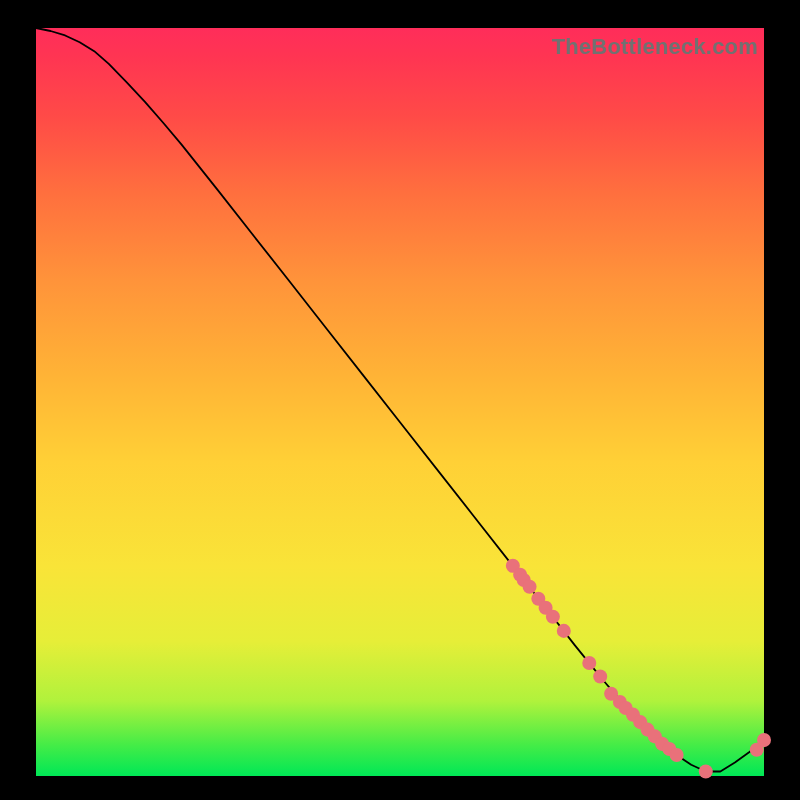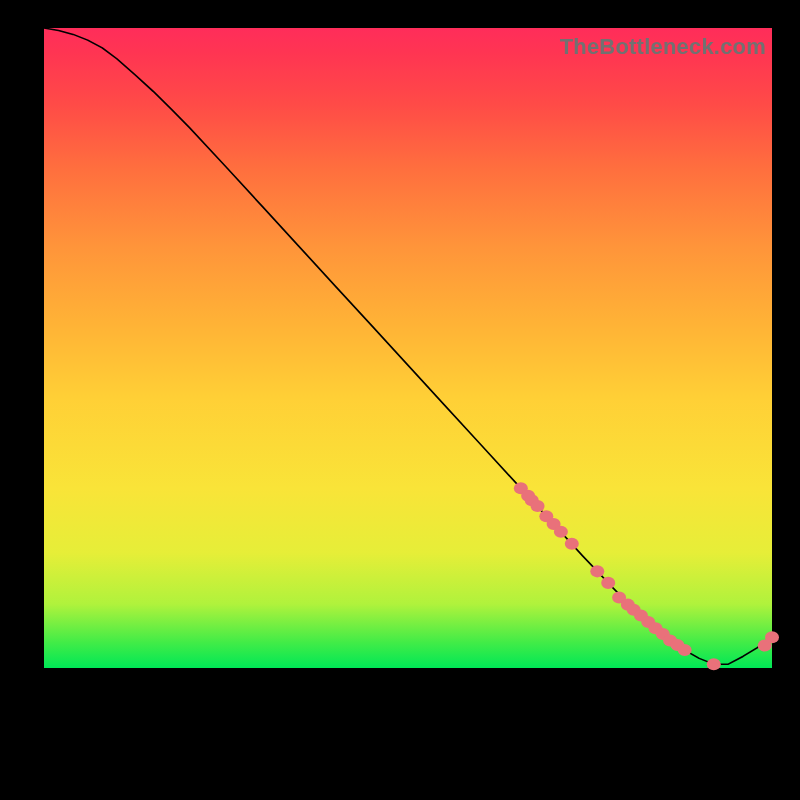--- a/index.html
+++ b/index.html
@@ -11,24 +11,24 @@
     overflow: hidden;
   }
   .stage {
     position: relative;
     width: 800px;
     height: 800px;
     background: #000;
   }
   .plot-area {
     position: absolute;
-    left: 44px;
+    left: 36px;
     top: 28px;
     width: 728px;
-    height: 640px;
+    height: 748px;
     
     background: linear-gradient(
       to top,
       #00e756 0%,
       #42ec47 4%,
       #b0f23c 10%,
       #e6ee38 18%,
       #f9e438 28%,
       #ffd036 42%,
       #ffb236 54%,

